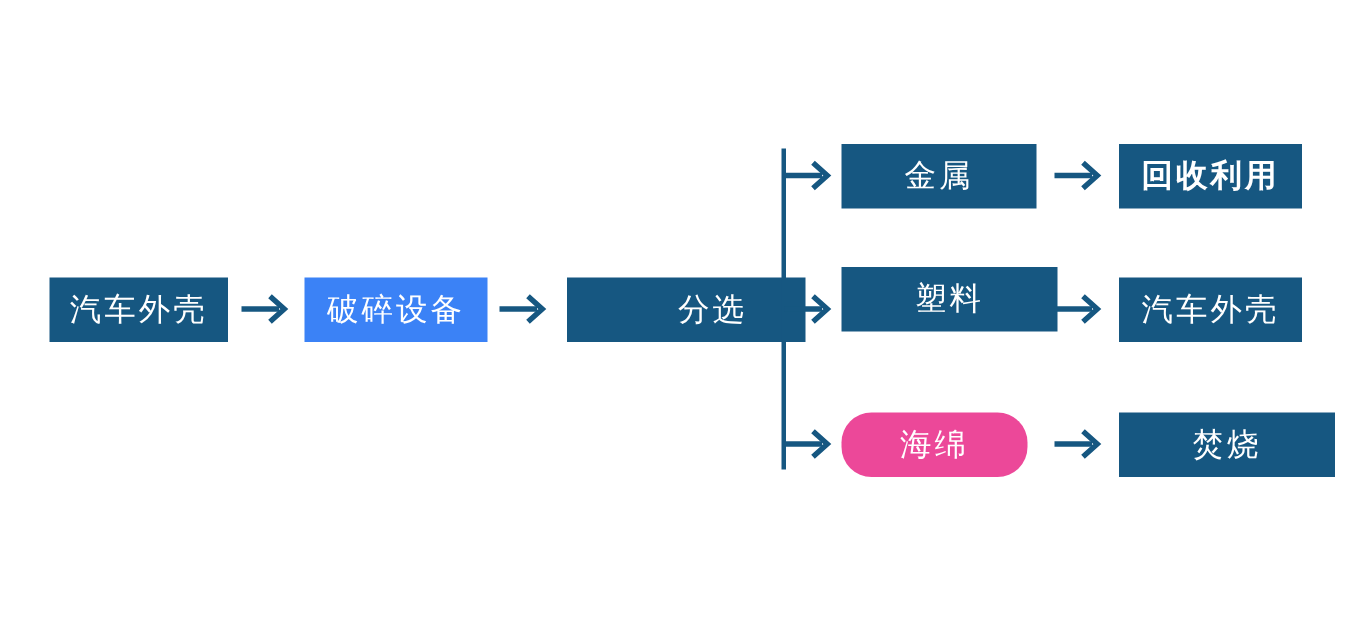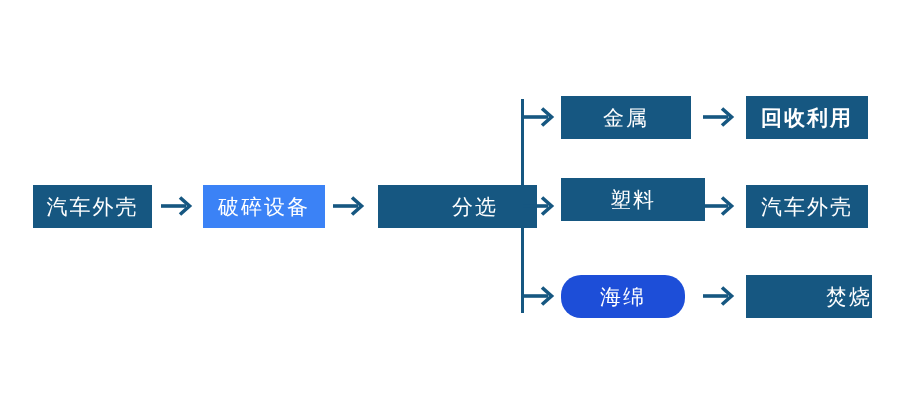--- a/index.html
+++ b/index.html
@@ -47,21 +47,21 @@
   .pos-ba2 { left: 522px; top: 194px; }
   .pos-ba3 { left: 522px; top: 284px; }
   .pos-m1 { left: 561px; top: 96px;  width: 130px; }
   .pos-m2 { left: 561px; top: 178px; width: 144px; }
   .pos-m3 { left: 561px; top: 275px; width: 124px; }
   .pos-ra1 { left: 702px; top: 105px; }
   .pos-ra2 { left: 702px; top: 194px; }
   .pos-ra3 { left: 702px; top: 284px; }
   .pos-r1 { left: 746px; top: 96px;  width: 122px; font-weight: bold; }
   .pos-r2 { left: 746px; top: 185px; width: 122px; }
-  .pos-r3 { left: 746px; top: 275px; width: 126px; text-align: right; }
+  .pos-r3 { left: 746px; top: 275px; width: 144px; }
 </style>
 </head>
 <body>
 
 <div class="stage">
 
   <div class="node pos-b1" style="background: rgb(22, 87, 129);">汽车外壳</div>
 
   <div class="arrow pos-a1">
     <svg width="33" height="24" viewBox="0 0 33 24" fill="none" stroke="currentColor" stroke-width="3.6">
@@ -113,21 +113,21 @@
 
   <div class="node pos-m2" style="background: rgb(22, 87, 129);">塑料</div>
   <div class="arrow pos-ra2">
     <svg width="33" height="24" viewBox="0 0 33 24" fill="none" stroke="currentColor" stroke-width="3.6">
       <line x1="1" y1="12" x2="26" y2="12"></line>
       <polyline points="20,3.5 29.5,12 20,20.5"></polyline>
     </svg>
   </div>
   <div class="node pos-r2" style="background: rgb(22, 87, 129);">汽车外壳</div>
 
-  <div class="node pos-m3" style="background: #1d4ed8; border-radius: 20px;">海绵</div>
+  <div class="node pos-m3" style="background: #ec4899; border-radius: 20px;">海绵</div>
   <div class="arrow pos-ra3">
     <svg width="33" height="24" viewBox="0 0 33 24" fill="none" stroke="currentColor" stroke-width="3.6">
       <line x1="1" y1="12" x2="26" y2="12"></line>
       <polyline points="20,3.5 29.5,12 20,20.5"></polyline>
     </svg>
   </div>
   <div class="node pos-r3" style="background: rgb(22, 87, 129);">焚烧</div>
 
 </div>
 

